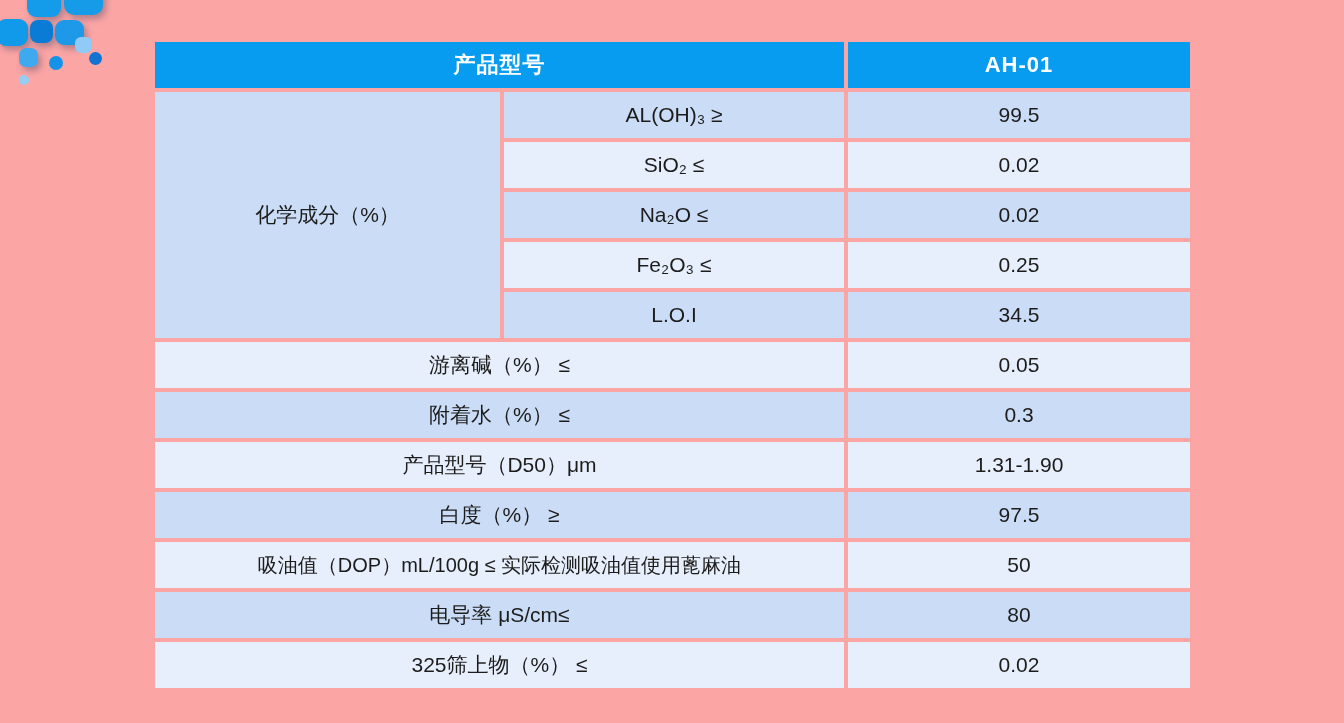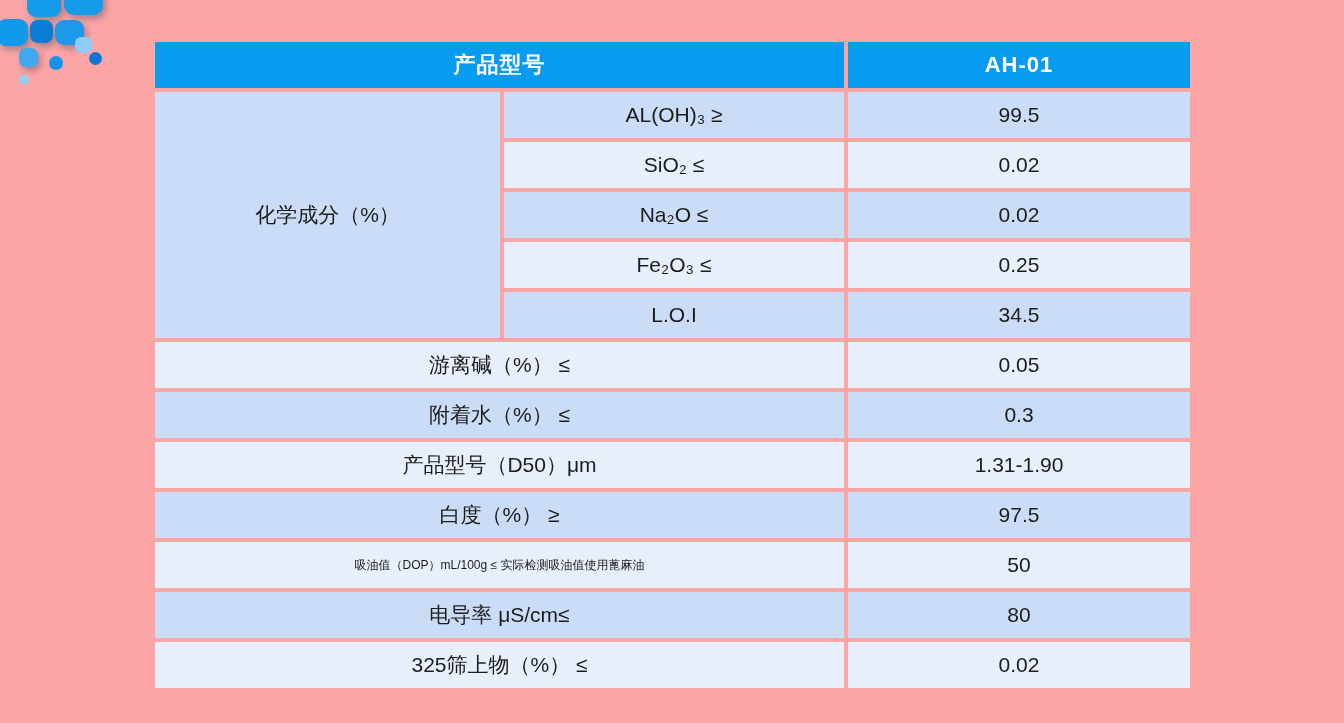--- a/index.html
+++ b/index.html
@@ -53,21 +53,21 @@
     letter-spacing: 1px;
   }
   td.cell {
     height: 46px;
     text-align: center;
     vertical-align: middle;
     font-size: 21px;
   }
   .band-dark  { background: #cbddf6; }
   .band-light { background: #e8effc; }
-  td.small-label { font-size: 12px; }
+  td.small-label { font-size: 20px; }
   .spell {
     text-decoration-style: wavy;
     text-decoration-color: #e03131;
     text-decoration-thickness: 1px;
     text-underline-offset: 4px;
   }
 </style>
 </head>
 <body>
 

